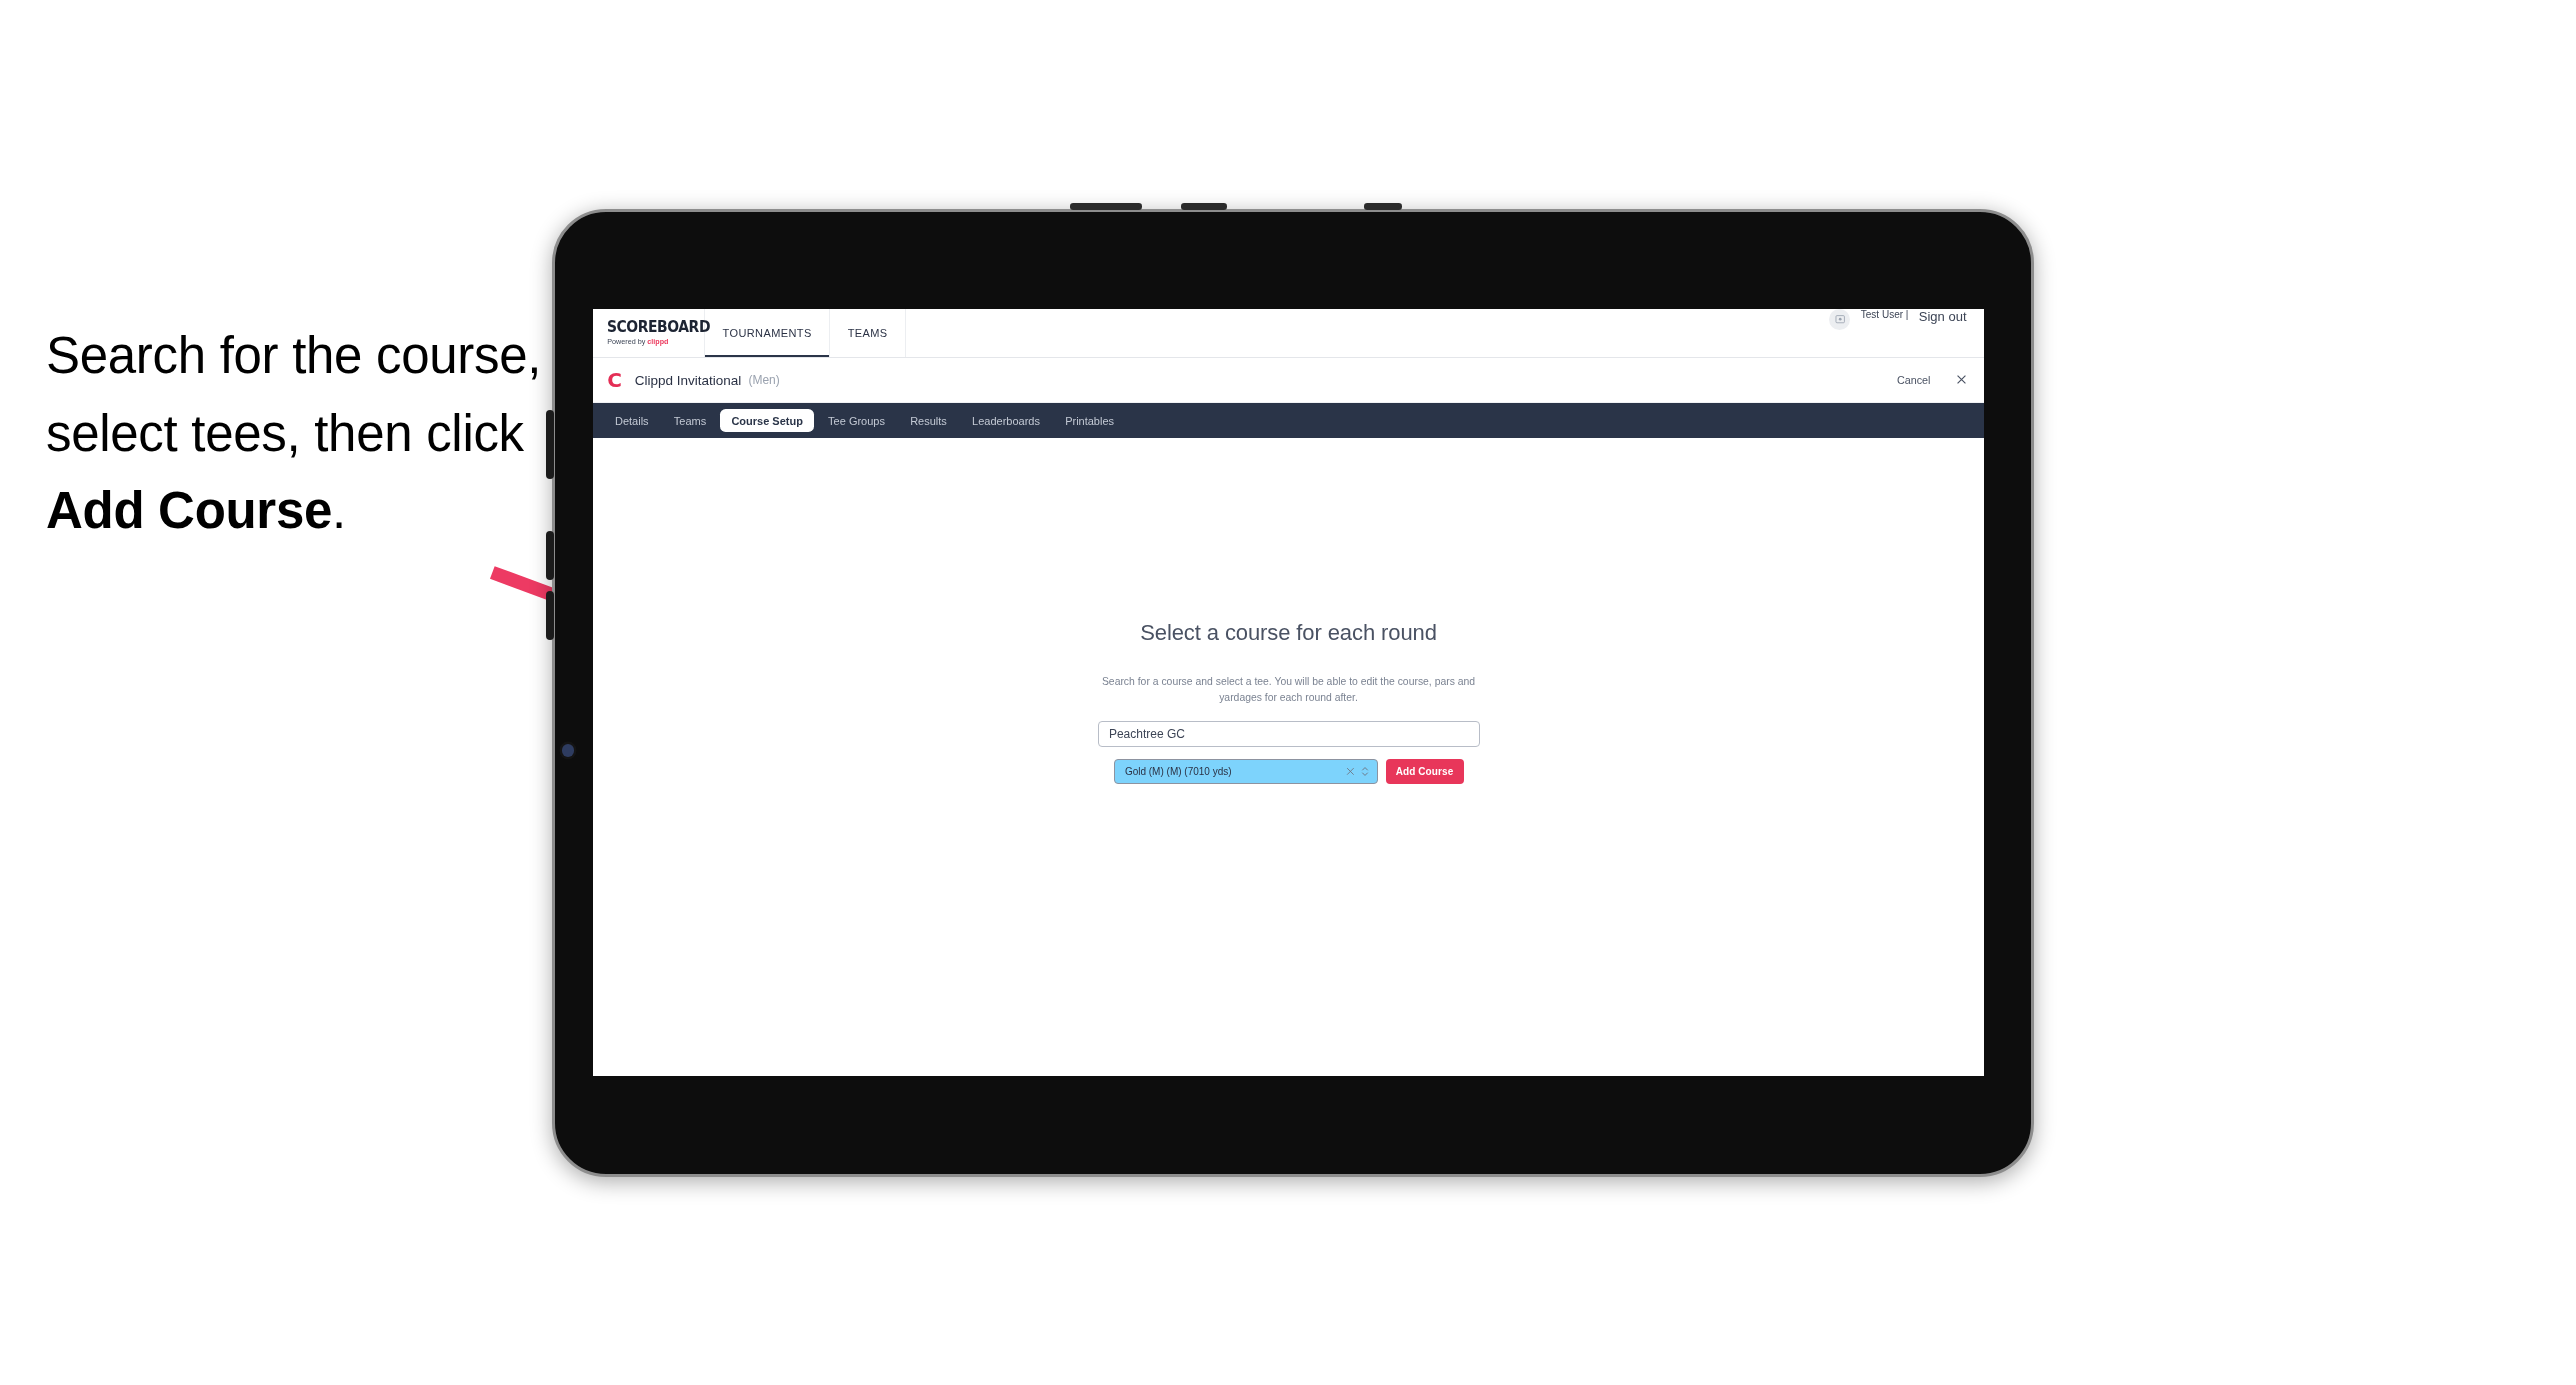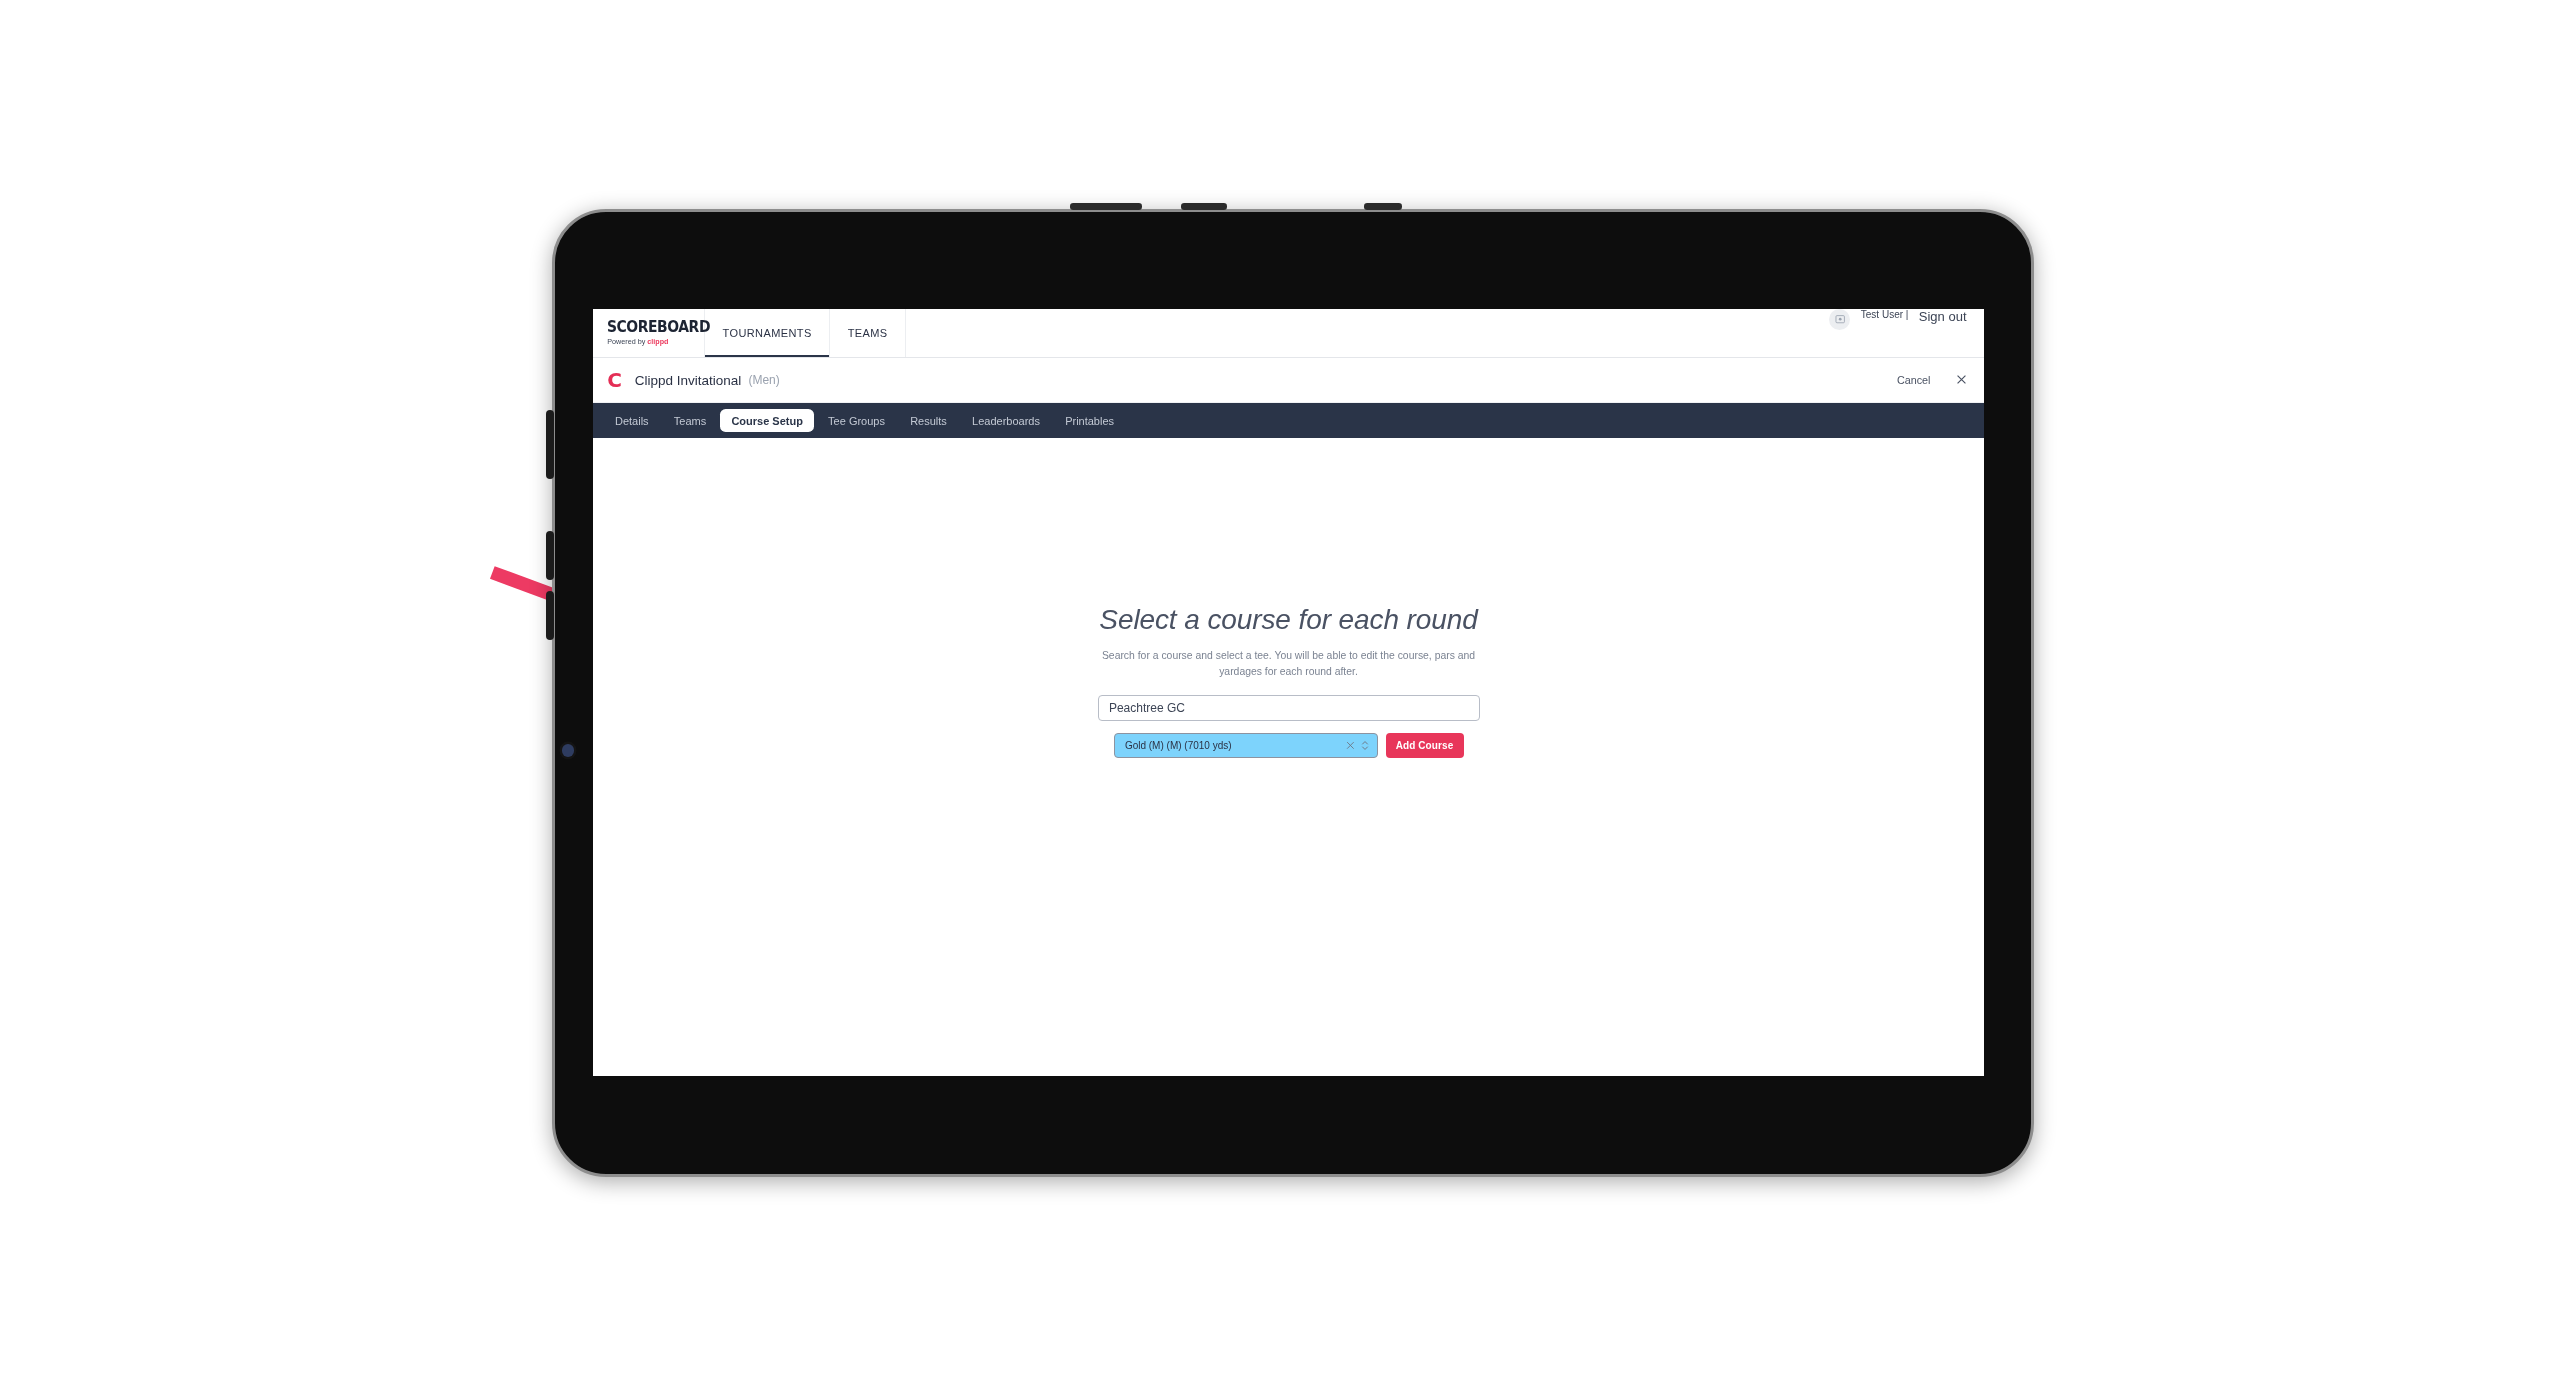--- a/index.html
+++ b/index.html
@@ -234,26 +234,25 @@
   
   #app-main {
     background: #ffffff;
     height: calc(767px - 49px - 45px - 35px);
     display: flex;
     flex-direction: column;
     align-items: center;
     padding-top: 166px;
   }
   #panel-title {
-    font-size: 28px;
+    font-size: 22px;
     color: #4a5263;
     font-weight: normal;
-    margin: 0;
+    margin: 16px;
     letter-spacing: -0.1px;
-    font-style: italic;
   }
   #panel-subtitle {
     margin: 12px 0 0;
     font-size: 10.4px;
     line-height: 1.55;
     color: #7b8392;
     text-align: center;
     width: 374px;
   }
 
@@ -311,20 +310,21 @@
     font-weight: bold;
     font-family: "Liberation Sans", sans-serif;
     cursor: pointer;
     letter-spacing: 0.1px;
   }
 </style>
 </head>
 <body>
 
 <div id="instructions">
+  <p class="instr-para"><span>Search for the course, select tees, then click </span><span class="instr-strong">Add Course</span><span>.</span></p>
 </div>
 
 <svg id="arrow-annotation" viewBox="0 0 740 320" width="589" height="255">
   <line x1="18" y1="18" x2="585" y2="228" stroke="#ed3a63" stroke-width="17" stroke-linecap="butt"></line>
   <polygon points="575,182 660,252 548,250" fill="#ed3a63"></polygon>
 </svg>
 
 <div id="tablet">
   <div id="tablet-body"></div>
 

